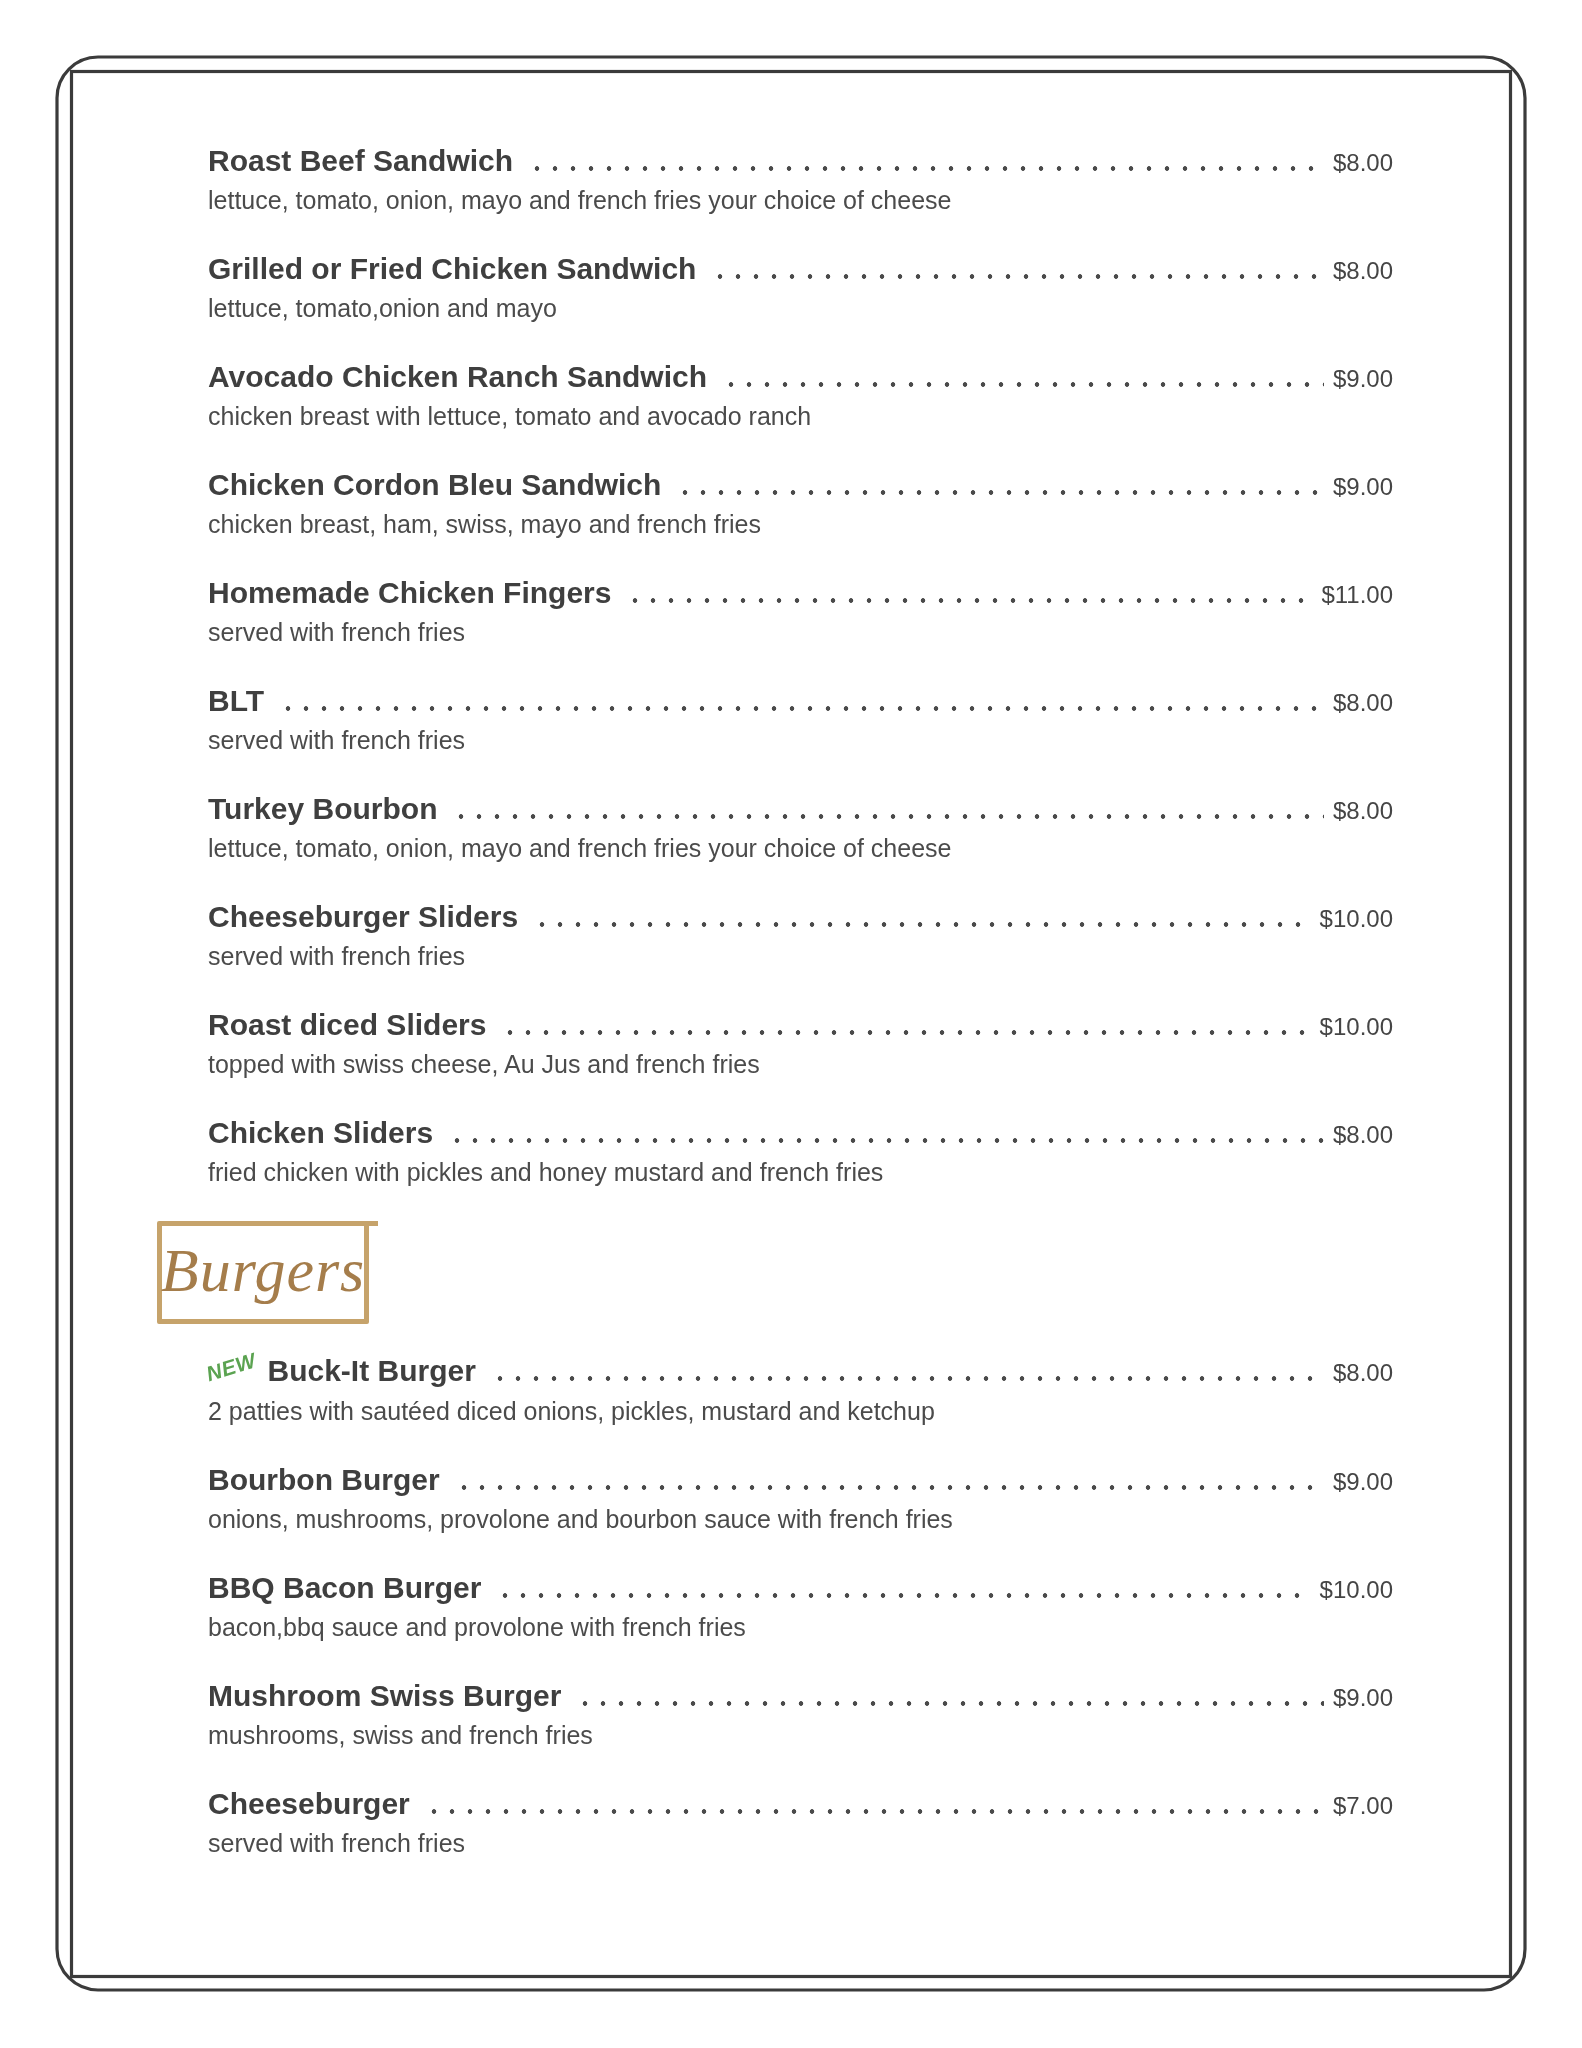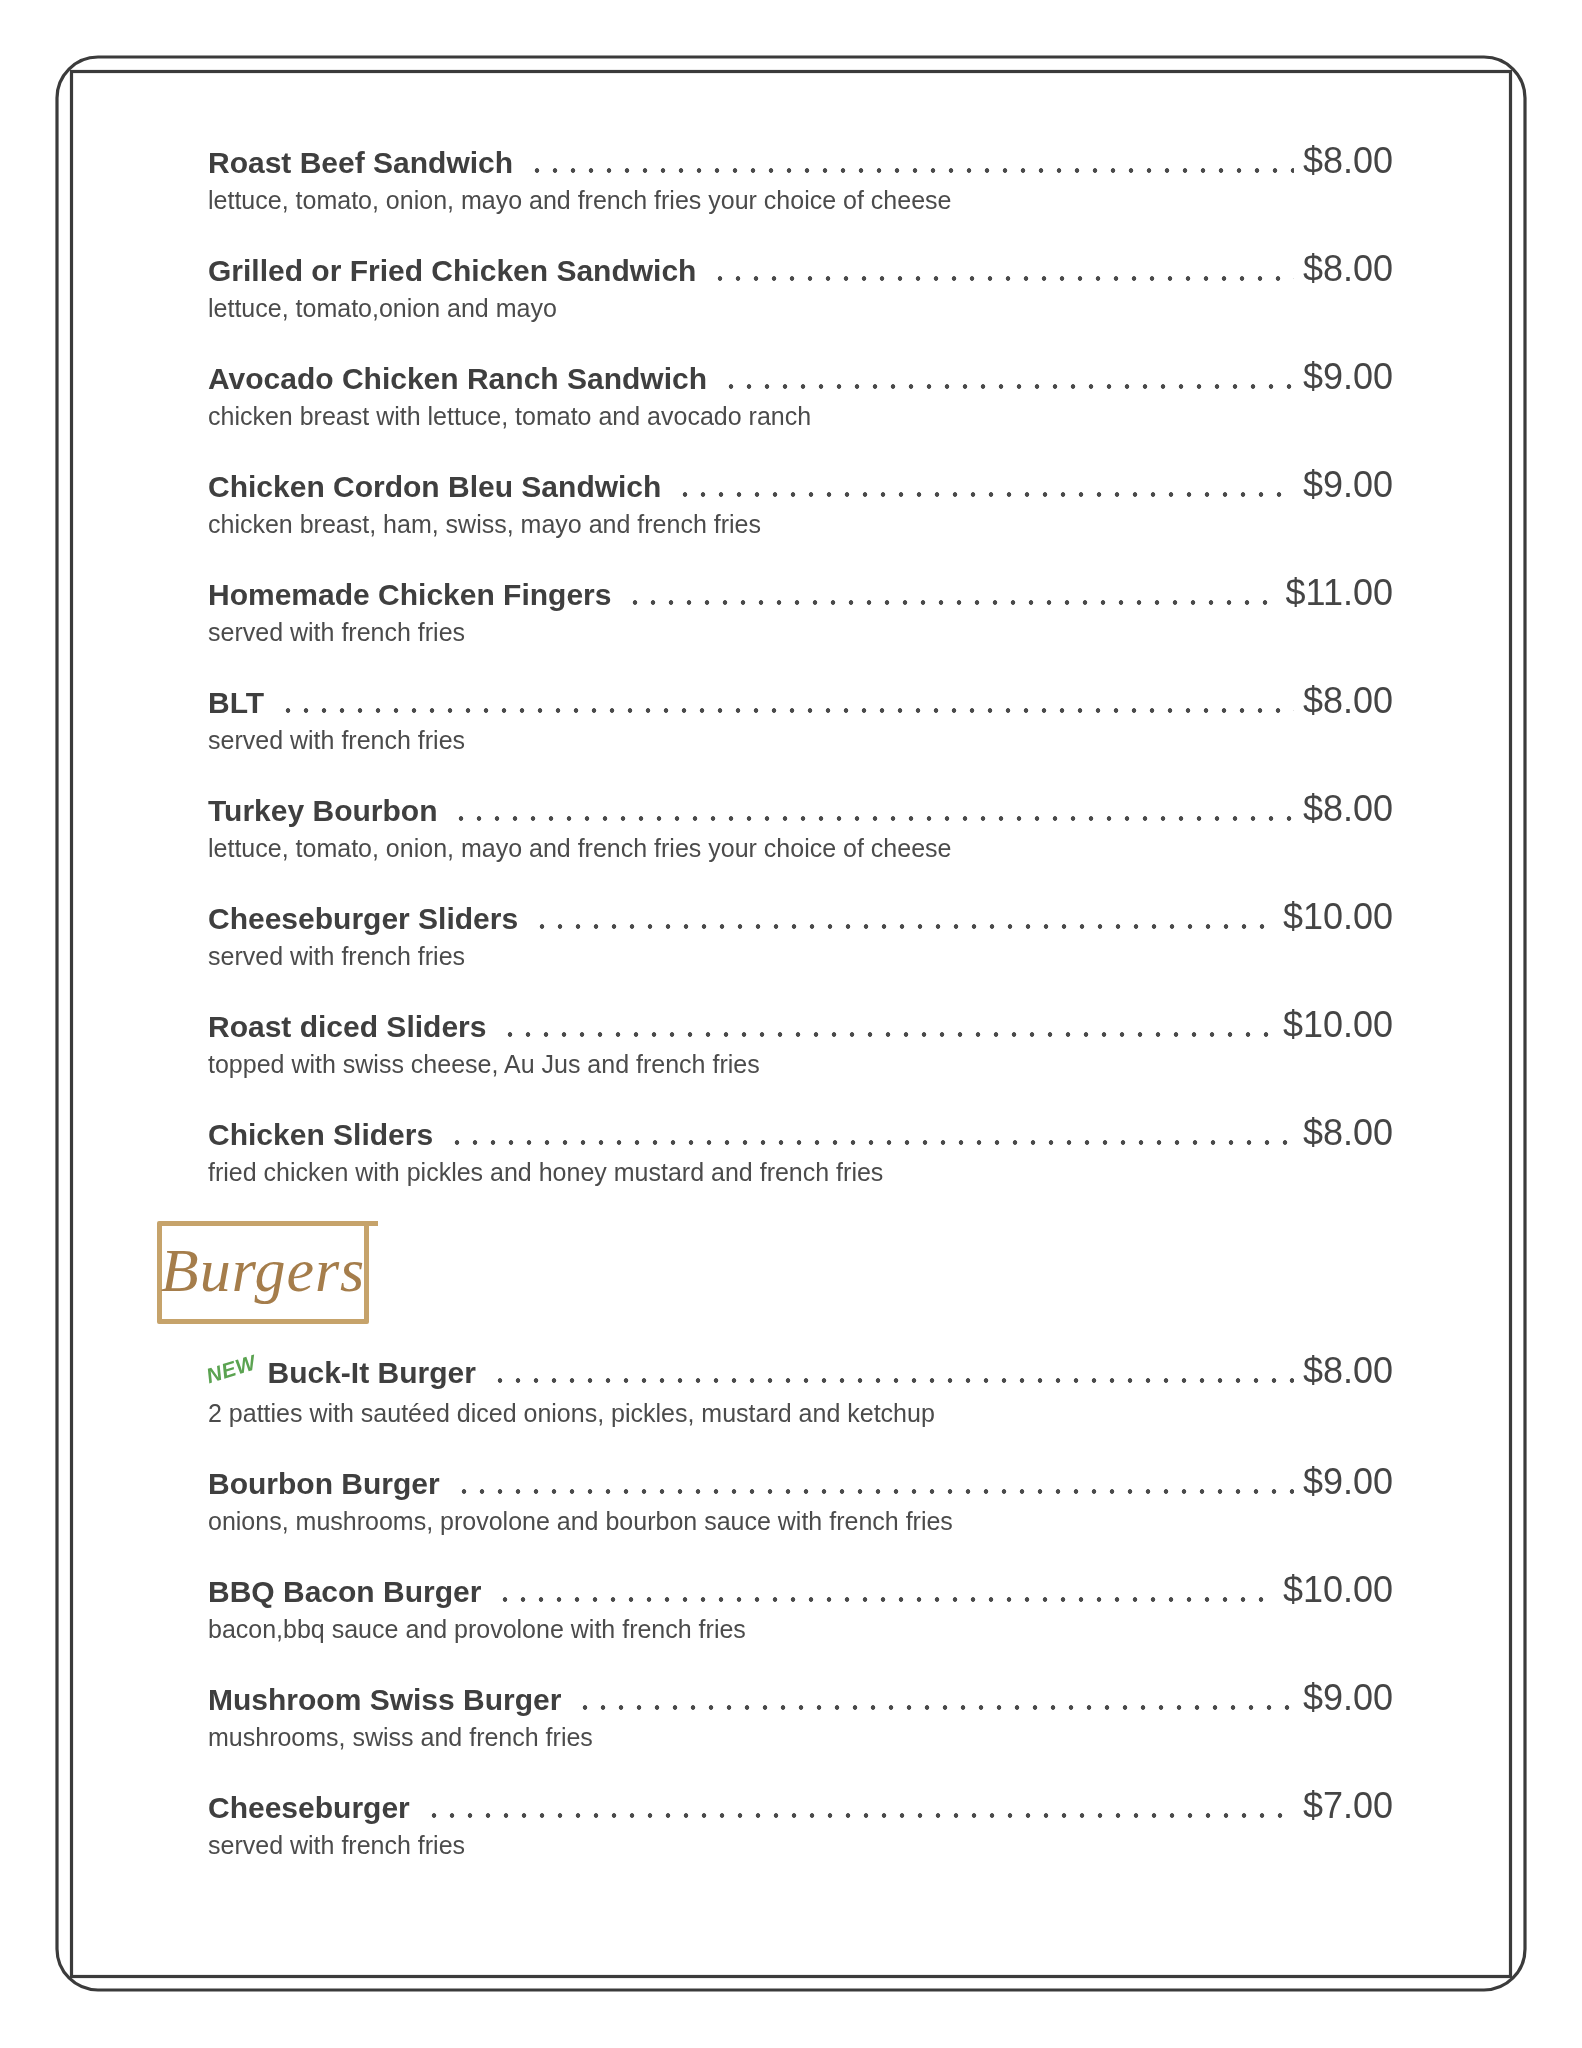--- a/index.html
+++ b/index.html
@@ -40,21 +40,21 @@
     white-space:nowrap;flex:0 0 auto;
   }
   .leader{
     flex:1 1 auto;height:24px;margin:0 9px 0 15px;
     background-image:radial-gradient(circle, var(--dot-color) 2px, rgba(0,0,0,0) 2.6px);
     background-size:18px 5px;
     background-repeat:repeat-x;
     background-position:0 100%;
   }
   .item-price{
-    font-size:36px;color:var(--price-color);white-space:nowrap;flex:0 0 auto;
+    font-size:24px;color:var(--price-color);white-space:nowrap;flex:0 0 auto;
   }
   .item-desc{
     font-size:25px;line-height:34px;color:var(--desc-color);
   }
   .new-badge{
     display:inline-block;
     color:var(--new-badge-green);
     font-style:italic;font-weight:bold;font-size:21px;
     letter-spacing:.5px;
     transform:rotate(-17deg) translateY(-7px);

